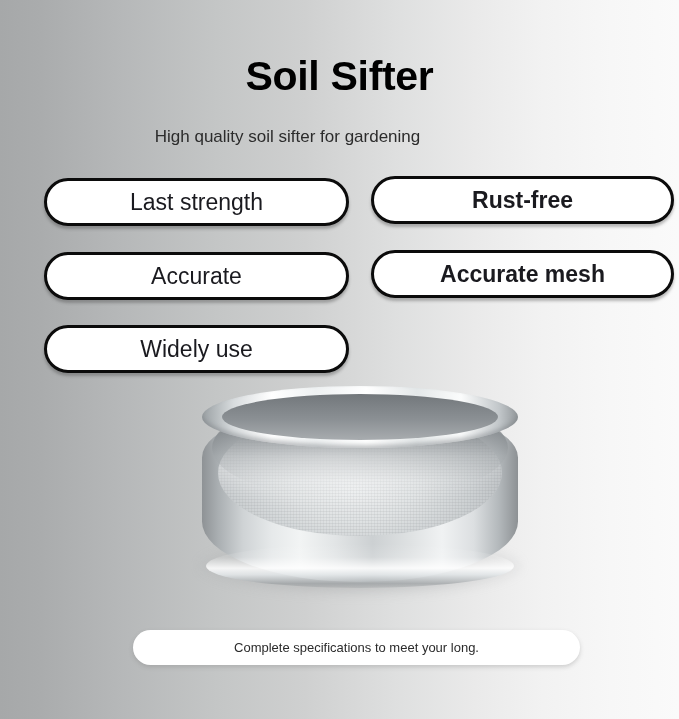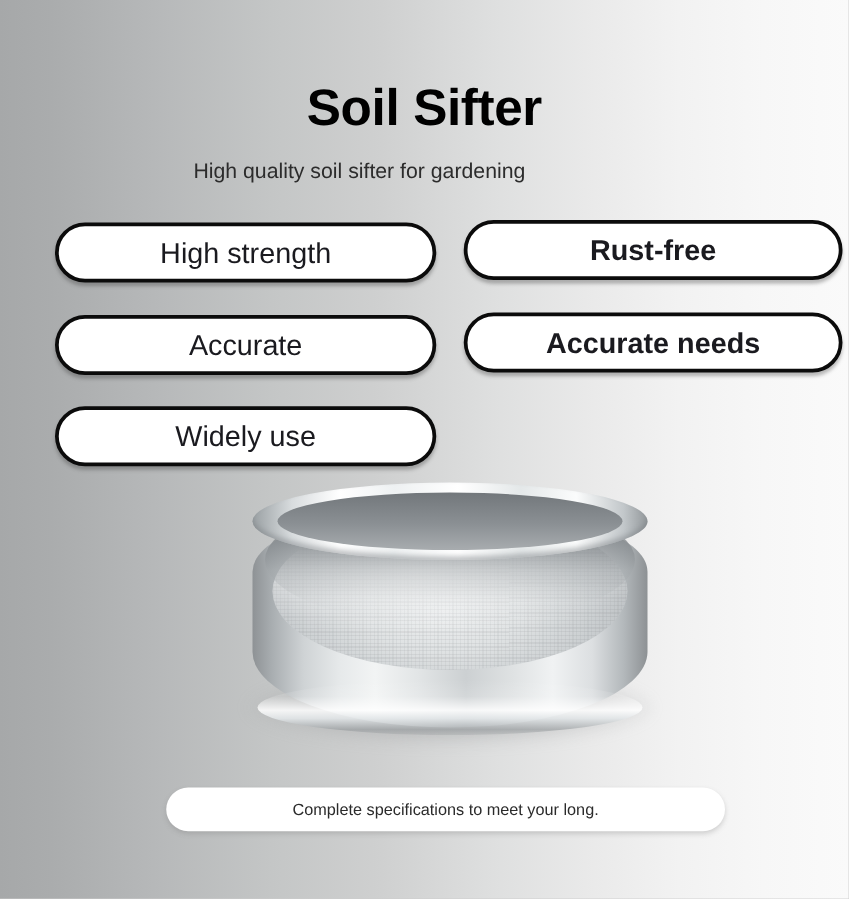--- a/index.html
+++ b/index.html
@@ -28,21 +28,21 @@
         #eaeaea 70%,
         #f2f2f2 80%,
         #f7f7f7 90%,
         #fafafa 100%);
     overflow: hidden;
   }
 
   
   .title {
     position: absolute;
-    top: 62px;
+    top: 52px;
     left: 0;
     width: 679px;
     text-align: center;
     font-size: 41px;
     font-weight: bold;
     color: #000000;
     letter-spacing: -0.3px;
     line-height: 48px;
   }
   .subtitle {
@@ -271,26 +271,26 @@
 </style>
 </head>
 <body>
 
 <div id="infographic">
 
   <div class="title">Soil Sifter</div>
 
   <div class="subtitle">High quality soil sifter for gardening</div>
 
-  <div class="pill pill-l pill-l1">High strength</div>
+  <div class="pill pill-l pill-l1">Last strength</div>
   <div class="pill pill-l pill-l2">Accurate</div>
   <div class="pill pill-l pill-l3">Widely use</div>
 
   <div class="pill pill-r pill-r1">Rust-free</div>
-  <div class="pill pill-r pill-r2">Accurate needs</div>
+  <div class="pill pill-r pill-r2">Accurate mesh</div>
 
   <div class="product">
     <div class="prod-shadow"></div>
     <div class="prod-body"></div>
     <div class="prod-foot"></div>
     <div class="prod-inner">
       <div class="mesh"></div>
       <div class="mesh-sheen"></div>
     </div>
     <div class="prod-wall"></div>

